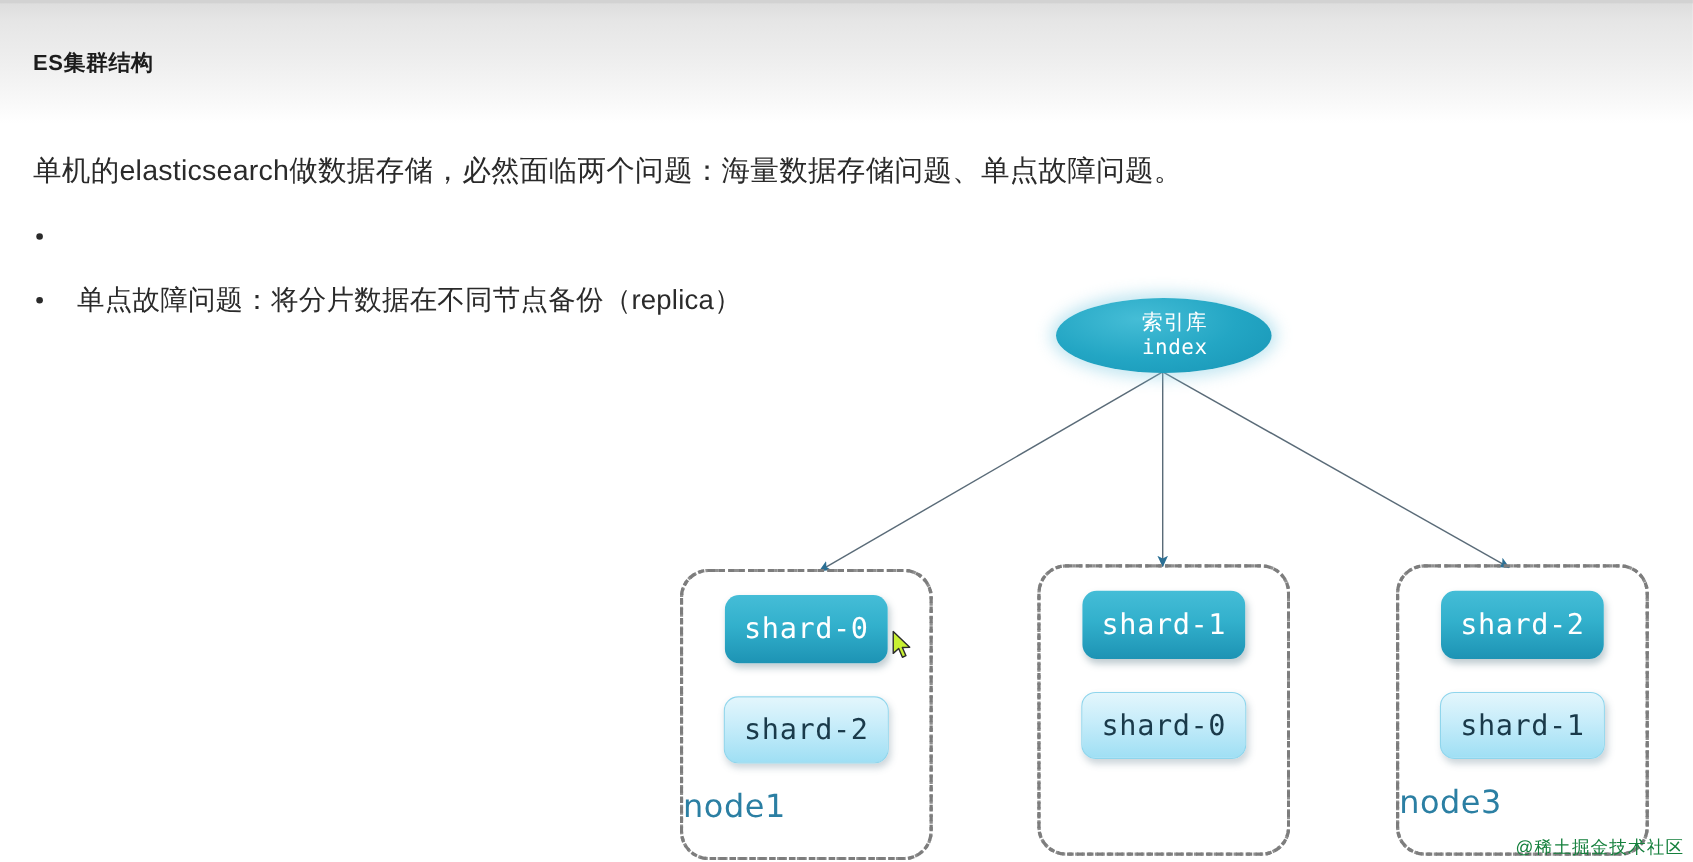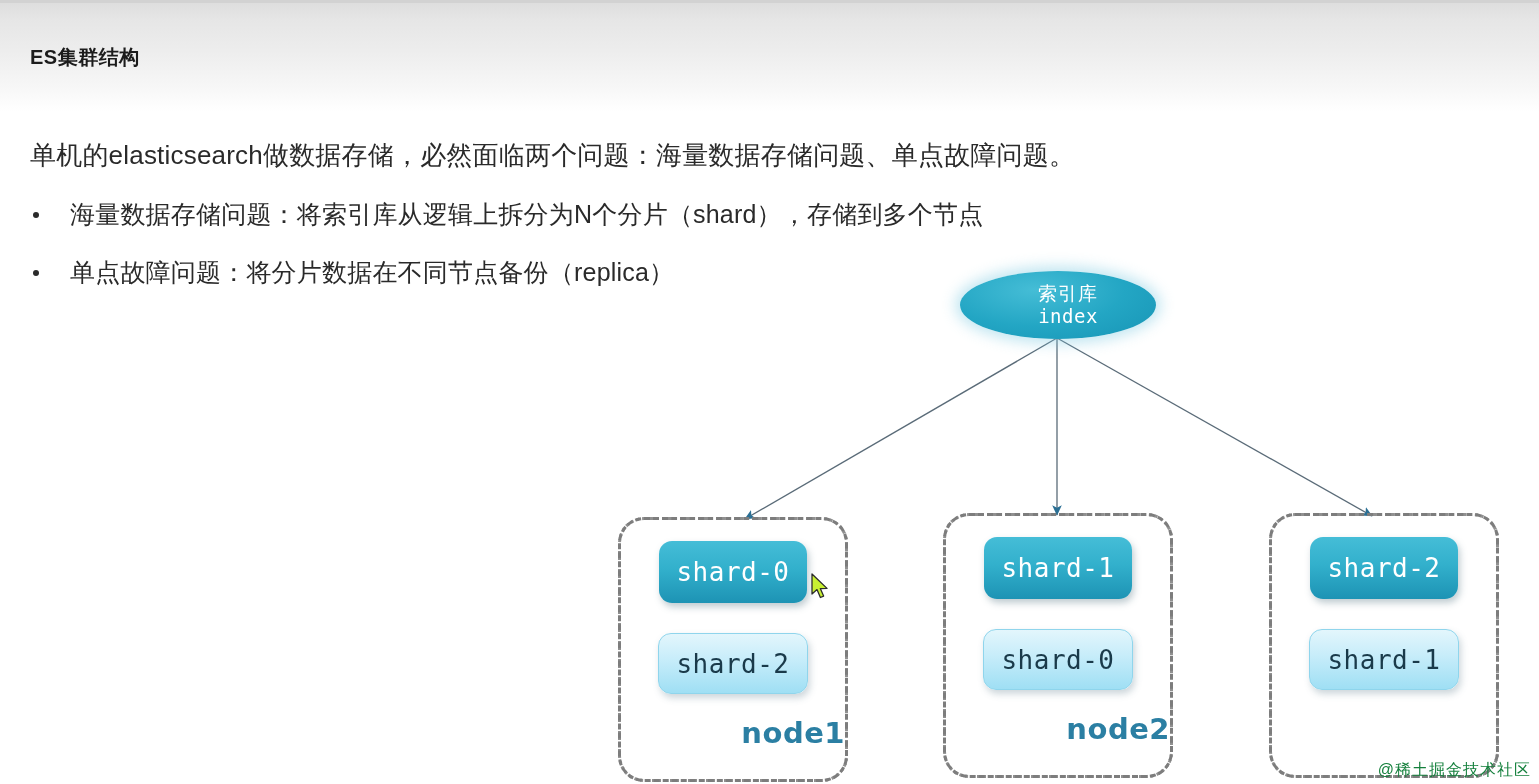--- a/index.html
+++ b/index.html
@@ -181,26 +181,25 @@
     background: linear-gradient(to bottom, #e3f6fc 0%, #c8edfa 42%, #9fdff4 100%);
     color: #1a3a4a;
     border: 1px solid #8fd5ec;
     box-shadow: 2px 4px 7px rgba(90, 120, 135, 0.3);
   }
   .node-label {
     position: absolute;
     left: 0;
     width: 100%;
     top: 196px;
-    text-align: right;
+    text-align: left;
     font-size: 29px;
     color: #2b7fa3;
     font-family: "DejaVu Sans", "Liberation Sans", sans-serif;
     letter-spacing: 0.5px;
-    font-weight: bold;
   }
 
   
   .cursor {
     position: absolute;
     left: 811px;
     top: 573px;
     width: 20px;
     height: 28px;
   }
@@ -224,21 +223,20 @@
   <div class="page-title">ES集群结构</div>
 </div>
 
 <div class="content">
 
   <div class="intro-paragraph">单机的elasticsearch做数据存储，必然面临两个问题：海量数据存储问题、单点故障问题。</div>
 
   <div class="bullet-list">
     <div class="bullet-row">
       <div class="bullet-dot"></div>
-      <div class="bullet-text">海量数据存储问题：将索引库从逻辑上拆分为N个分片（shard），存储到多个节点</div>
     </div>
     <div class="bullet-row">
       <div class="bullet-dot"></div>
       <div class="bullet-text">单点故障问题：将分片数据在不同节点备份（replica）</div>
     </div>
   </div>
 
 </div>
 
 <div class="diagram">
@@ -264,26 +262,26 @@
 
   <div class="node-box" id="node-box-0">
     <div class="shard-primary">shard-0</div>
     <div class="shard-replica">shard-2</div>
     <div class="node-label">node1</div>
   </div>
 
   <div class="node-box" id="node-box-1">
     <div class="shard-primary">shard-1</div>
     <div class="shard-replica">shard-0</div>
-    <div class="node-label">node2</div>
   </div>
 
   <div class="node-box" id="node-box-2">
     <div class="shard-primary">shard-2</div>
     <div class="shard-replica">shard-1</div>
+    <div class="node-label">node3</div>
   </div>
 
 </div>
 
 <svg class="cursor" viewBox="0 0 20 28">
   <path d="M1,1 L1,21 L6,16.6 L9.4,24.5 L12.6,23.1 L9.3,15.6 L16,15.4 Z" fill="#c8f032" stroke="#2b2b2b" stroke-width="1.3" stroke-linejoin="round"></path>
 </svg>
 
 <div class="watermark">@稀土掘金技术社区</div>
 

